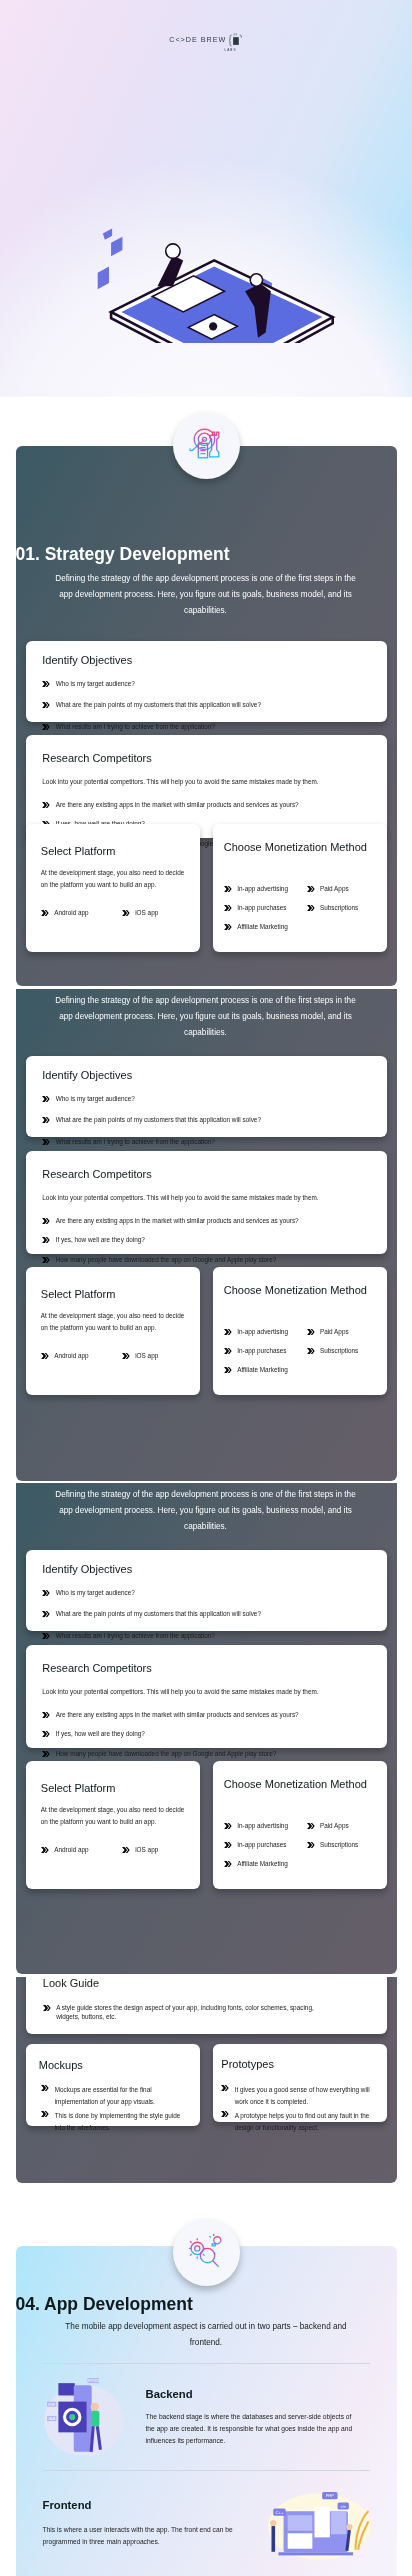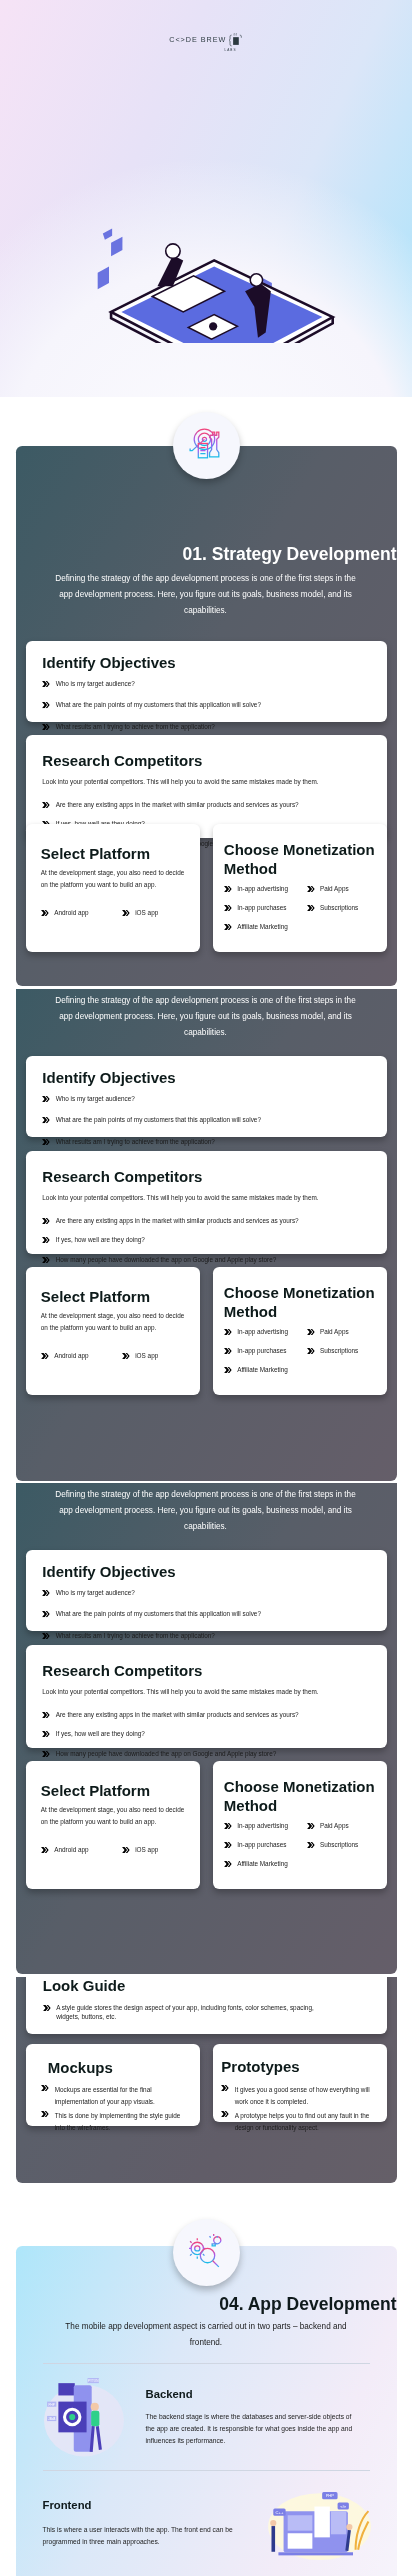--- a/index.html
+++ b/index.html
@@ -9,25 +9,25 @@
 #hero{left:0;top:0;width:412px;height:397px;background:linear-gradient(115deg,#f6e3f6 0%,#e7e2f7 35%,#dbe6f8 65%,#a8e3fb 100%);overflow:hidden}
 #hero .halo{position:absolute;left:50%;top:155px;width:618px;height:618px;margin-left:-309px;border-radius:50%;background:radial-gradient(circle,#fbfbfe 0%,#f6f5fc 45%,rgba(246,245,252,0) 70%)}
 .logo{position:absolute;left:0;width:412px;top:32px;text-align:center;font-size:7.2px;letter-spacing:1px;color:#2c3a40}
 .logo small{display:block;font-size:3.1px;letter-spacing:1px;margin-left:49px;margin-top:-1px}
 .hero-title{position:absolute;left:0;width:412px;top:47px;text-align:center;font-size:72px;font-weight:bold;color:#0f252d;letter-spacing:0.5px;line-height:1}
 .hero-sub{position:absolute;left:0;width:412px;top:107px;text-align:center;font-size:16px;font-weight:bold;color:#0f252d}
 .illus{position:absolute;left:75px;top:152px;width:268px;height:191px}
 
 .dark{position:absolute;left:15.5px;width:381px;border-radius:6.2px;background:linear-gradient(120deg,#3c5a64 0%,#585e68 45%,#655e69 100%);overflow:hidden}
 .badge{position:absolute;width:67px;height:67px;border-radius:50%;background:#f6f7fd;box-shadow:0 4.1px 7.2px rgba(0,0,0,.25);display:flex;align-items:center;justify-content:center}
-.sec-title{position:absolute;left:0;width:100%;text-align:right;font-weight:bold;font-size:17.5px}
+.sec-title{position:absolute;left:0;width:100%;text-align:left;font-weight:bold;font-size:17.5px}
 .sec-desc{position:absolute;text-align:center;font-size:8.2px;line-height:16px}
 .light{color:#fff}
 .wcard{position:absolute;background:#fff;border-radius:6.2px;box-shadow:0 3.1px 6.2px rgba(0,0,0,.25)}
-.wcard h3{font-size:15px;font-weight:bold;color:#0d1a1a;line-height:1.3}
+.wcard h3{font-size:11px;font-weight:normal;color:#0d1a1a;line-height:1.3}
 .bl{display:flex;align-items:flex-start;font-size:6.4px;color:#1b1b1b;line-height:1.4}
 .chev{flex:0 0 auto;width:8.2px;height:6.2px;margin-right:5.2px;margin-top:1px}
 .p{font-size:6.4px;color:#1b1b1b;line-height:1.75}
 
 .lightcard{position:absolute;left:15.5px;width:381px;border-radius:6.2px;background:linear-gradient(115deg,#aee6fa 0%,#dbe8f8 35%,#f3ecf8 70%,#f8f7fd 100%);overflow:hidden}
 </style>
 </head>
 <body>
 
 <svg width="0" height="0" style="position:absolute">
@@ -402,21 +402,21 @@
   <div class="wcard" style="left:10.3px;top:-6.2px;width:361px;height:63px;border-top-left-radius:0;border-top-right-radius:0">
     <h3 style="position:absolute;left:17px;top:5.2px">Look Guide</h3>
     <div class="bl" style="position:absolute;left:17px;top:33px;width:289px">
         <svg class="chev" viewBox="0 0 16 12" width="8.2" height="6.2">
           <use href="#chev"></use>
         </svg>
         <span>A style guide stores the design aspect of your app, including fonts, color schemes, spacing, widgets, buttons, etc.</span>
       </div>
   </div>
   <div class="wcard" style="left:10.3px;top:67px;width:174px;height:82px">
-    <h3 style="position:absolute;left:22px;top:14.4px">Mockups</h3>
+    <h3 style="position:absolute;left:13px;top:14.4px">Mockups</h3>
     <div style="position:absolute;left:15.5px;top:40px;width:149px">
       <div class="bl" style="line-height:1.8;margin-bottom:3.1px">
           <svg class="chev" viewBox="0 0 16 12" width="8.2" height="6.2">
             <use href="#chev"></use>
           </svg>
           <span>Mockups are essential for the final implementation of your app visuals.</span>
         </div>
       <div class="bl" style="line-height:1.8">
           <svg class="chev" viewBox="0 0 16 12" width="8.2" height="6.2">
             <use href="#chev"></use>

